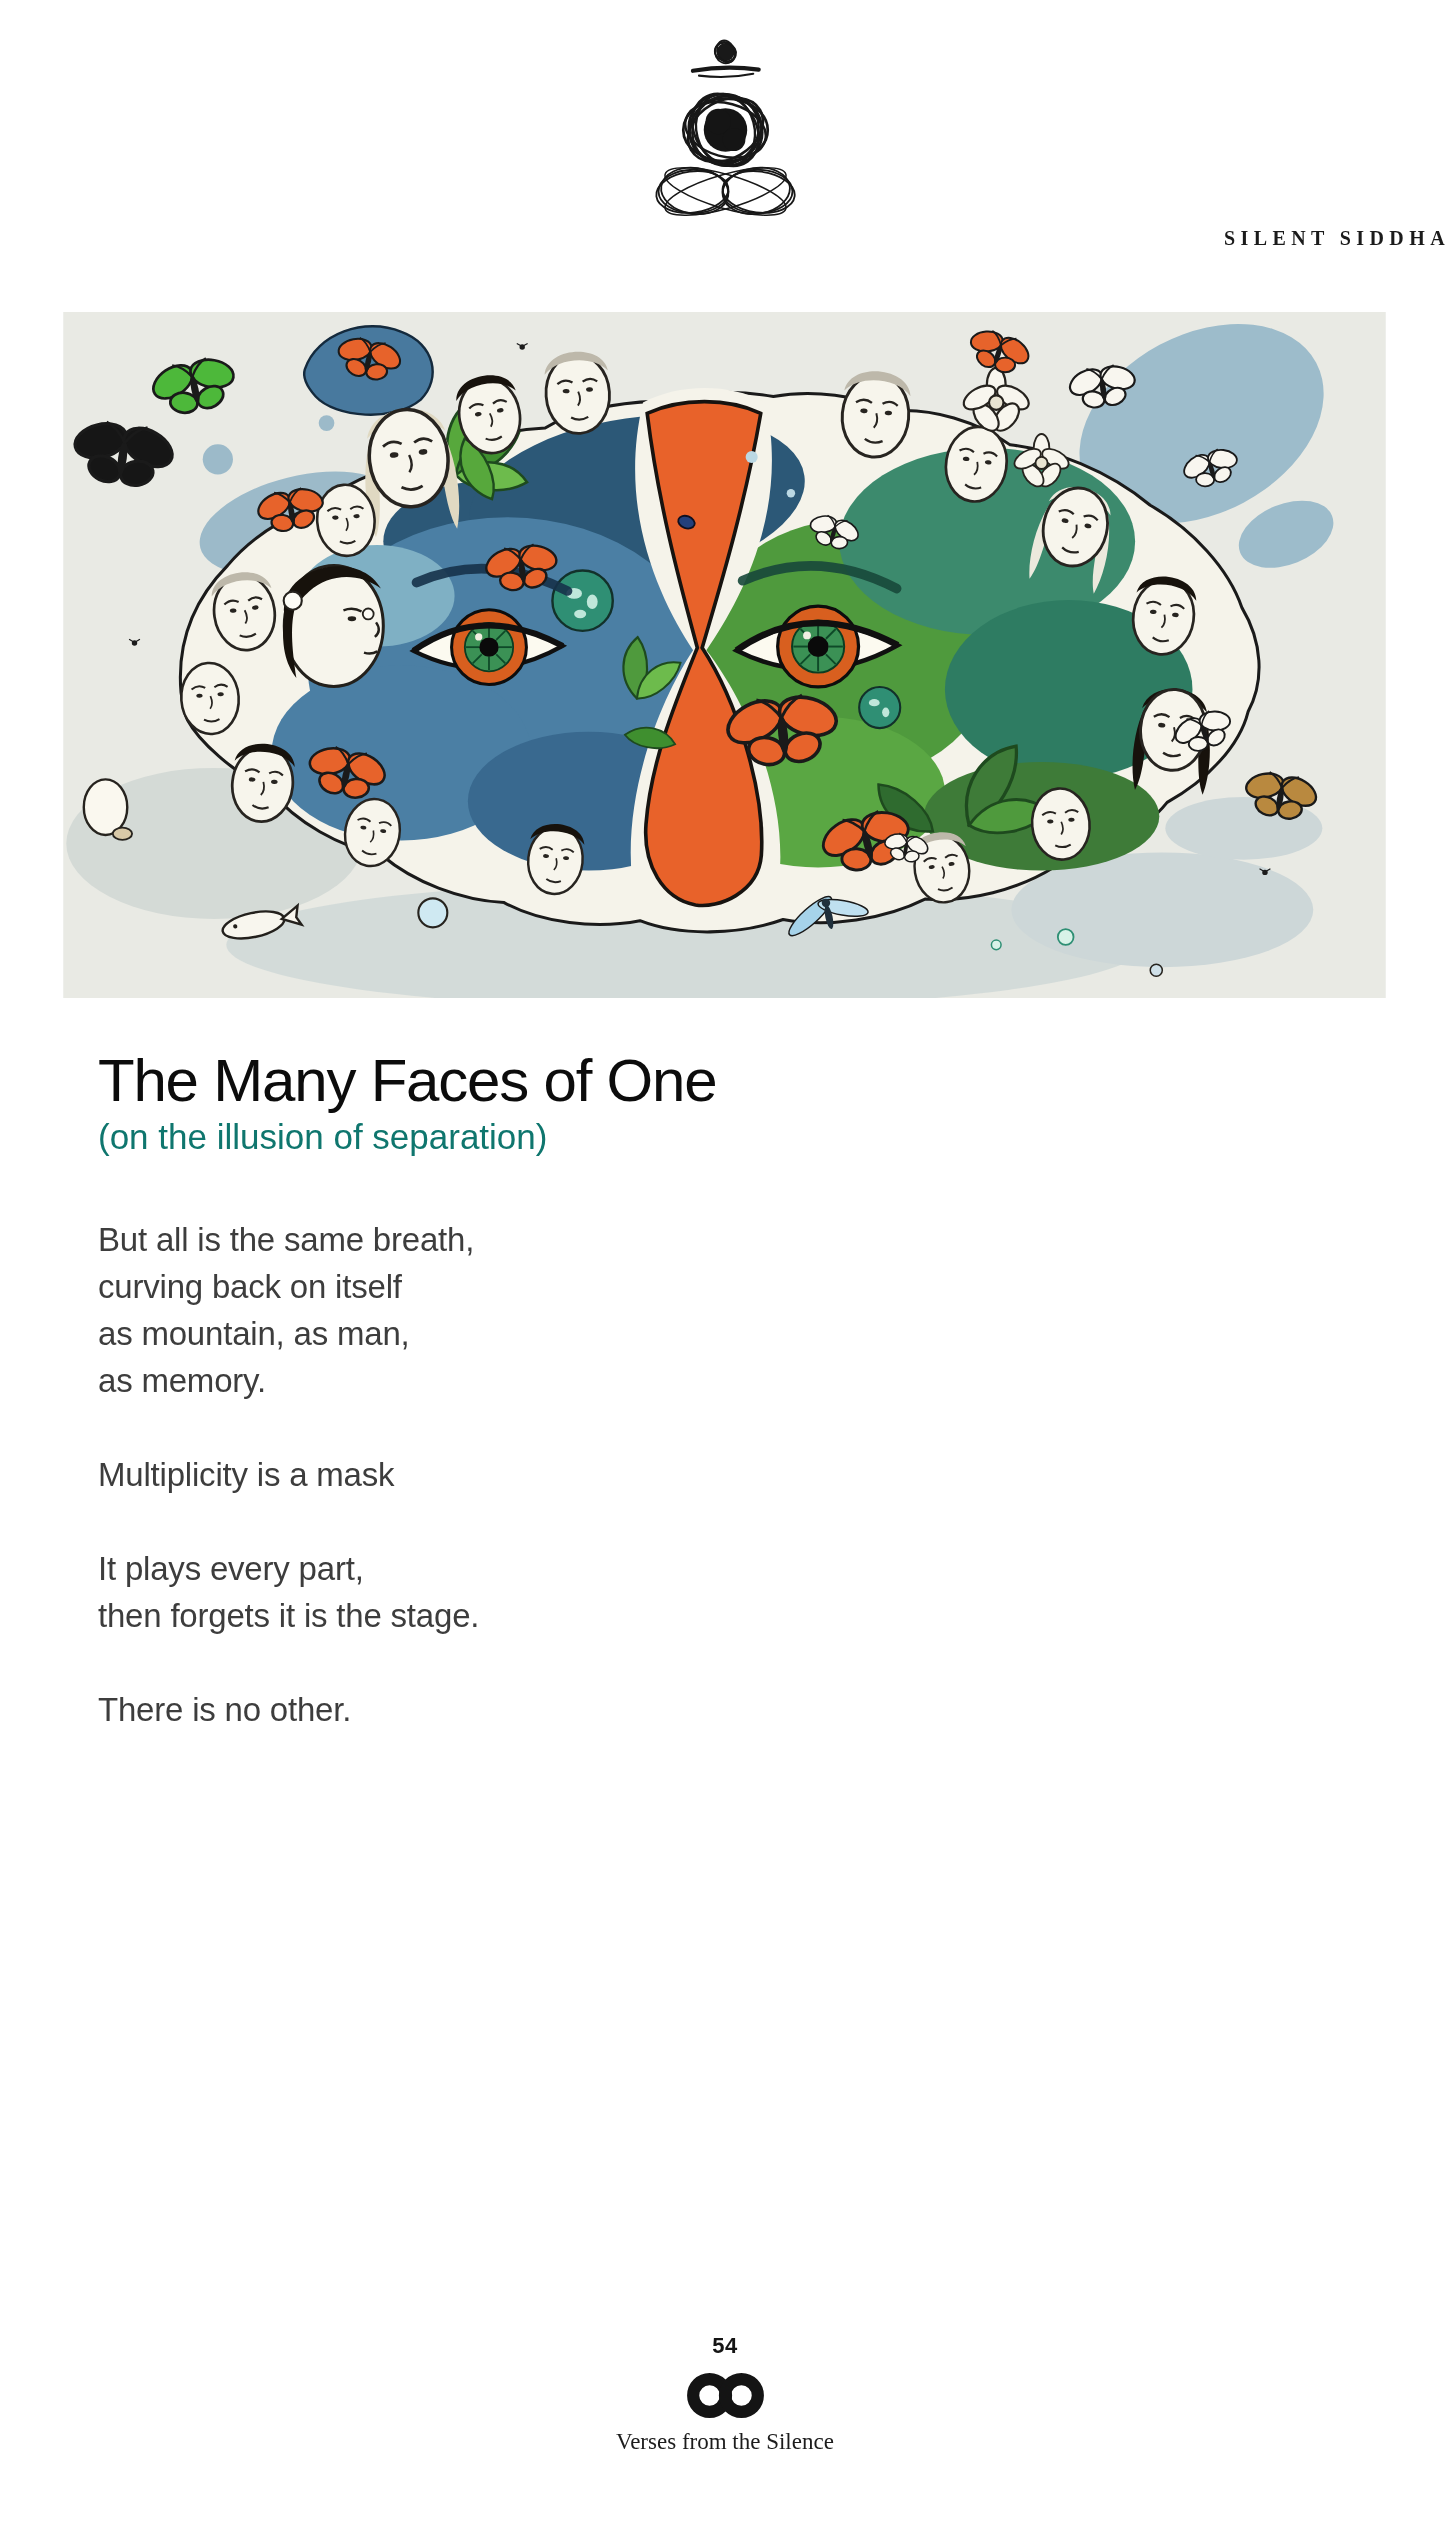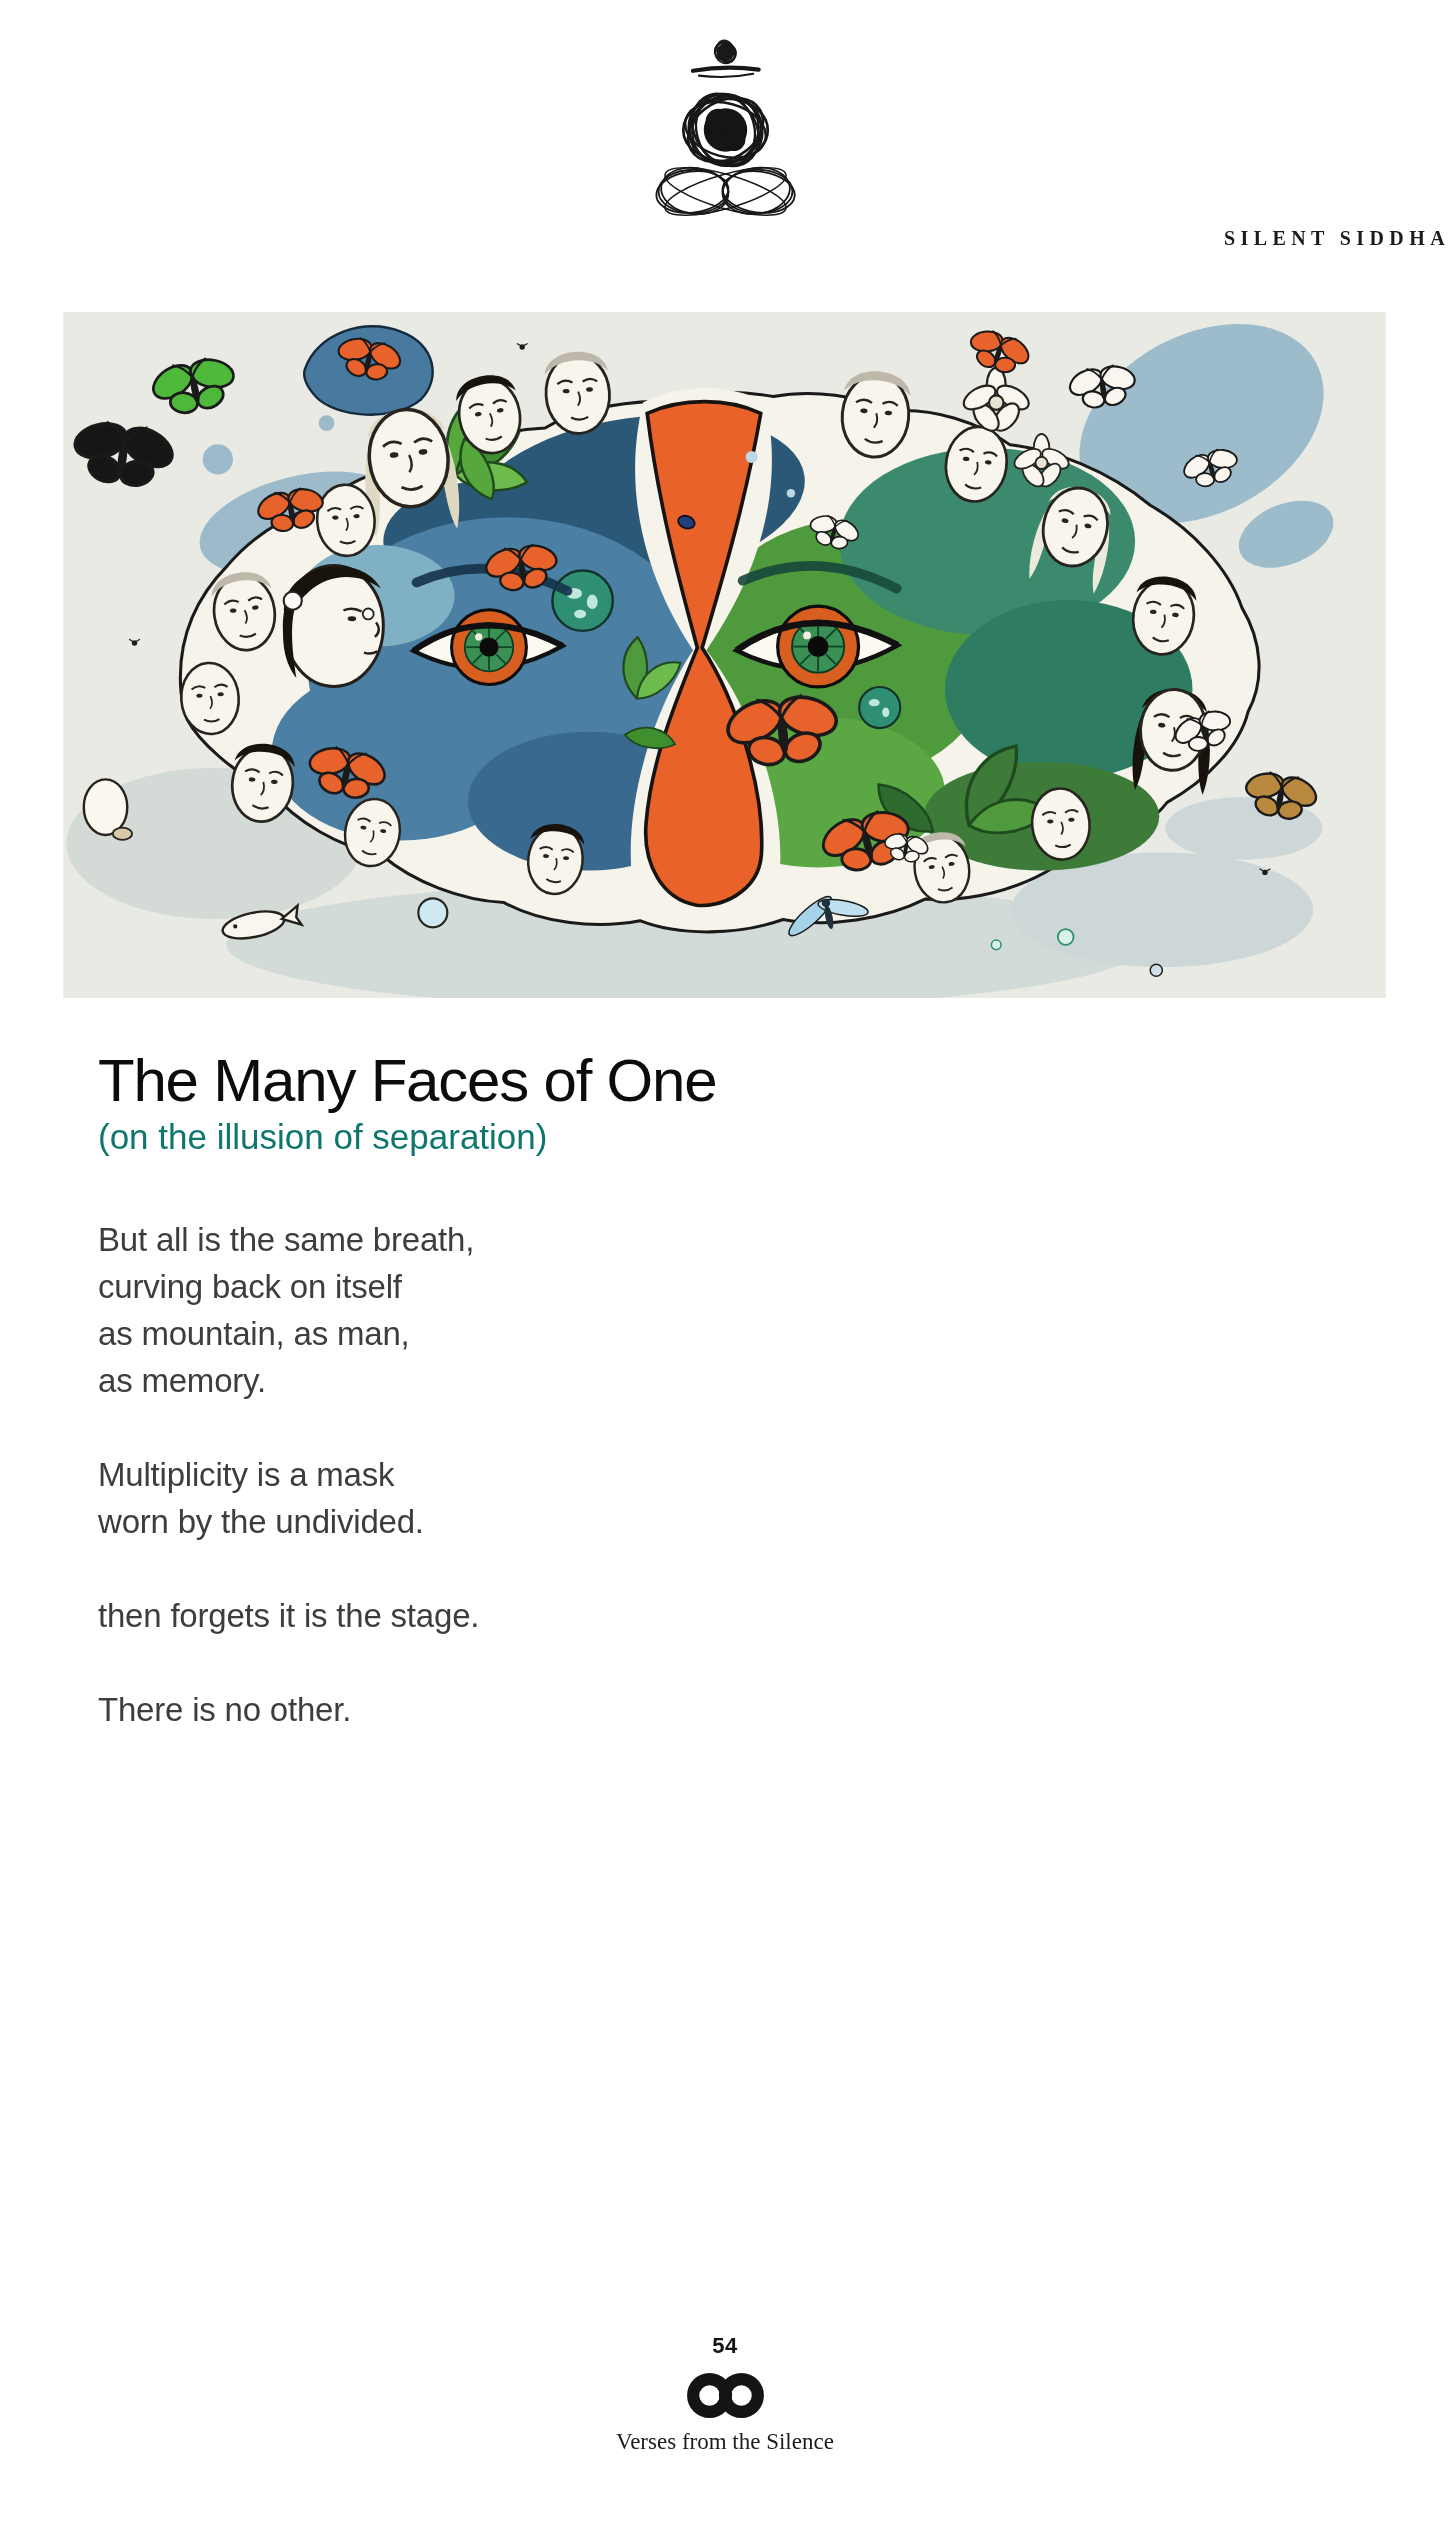--- a/index.html
+++ b/index.html
@@ -363,23 +363,23 @@
 
   <div class="poem">
     <div class="stanza">
       <span class="poem-line">But all is the same breath,</span>
       <span class="poem-line">curving back on itself</span>
       <span class="poem-line">as mountain, as man,</span>
       <span class="poem-line">as memory.</span>
     </div>
     <div class="stanza">
       <span class="poem-line">Multiplicity is a mask</span>
-      <span class="poem-line">worn by the undivided.</span>
-    </div>
-    <div class="stanza">
+    </div>
+    <div class="stanza">
+      <span class="poem-line">It plays every part,</span>
       <span class="poem-line">then forgets it is the stage.</span>
     </div>
     <div class="stanza">
       <span class="poem-line">There is no other.</span>
     </div>
     <div class="stanza">
     </div>
   </div>
 </article>
 

